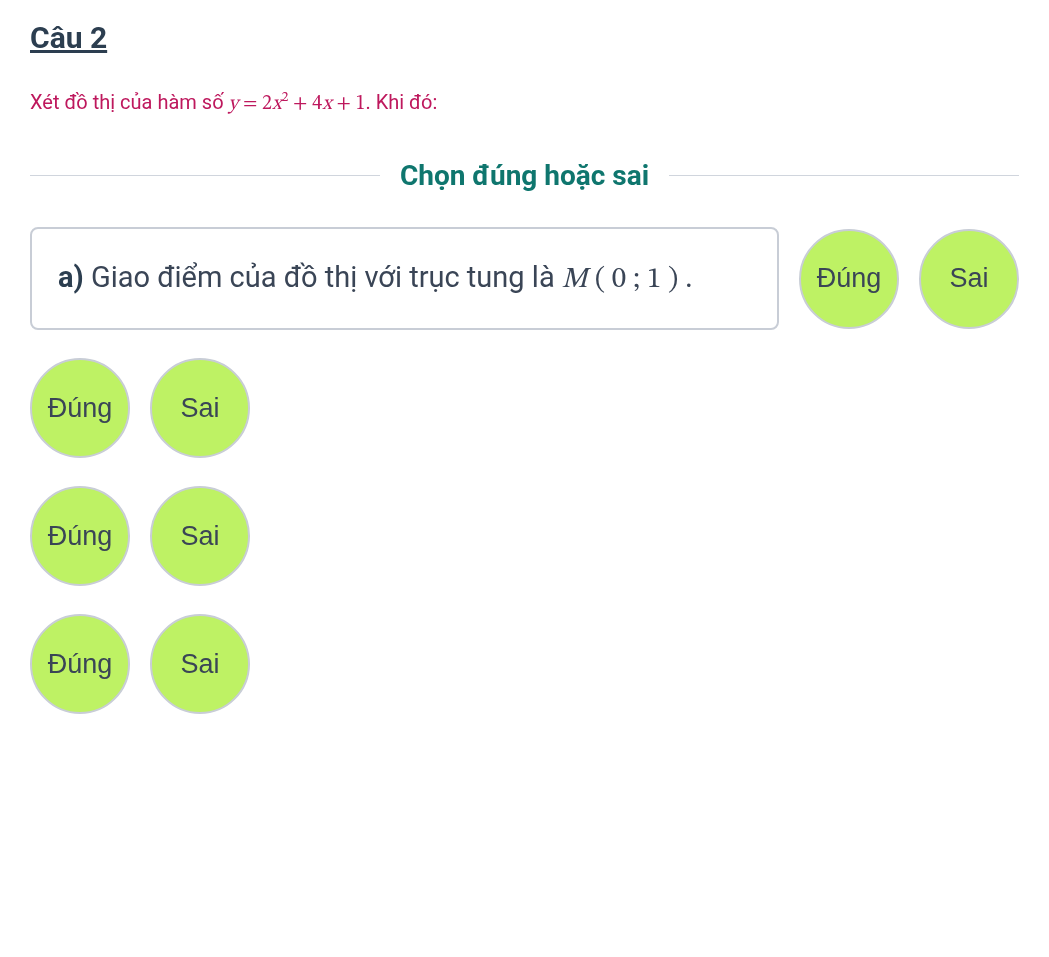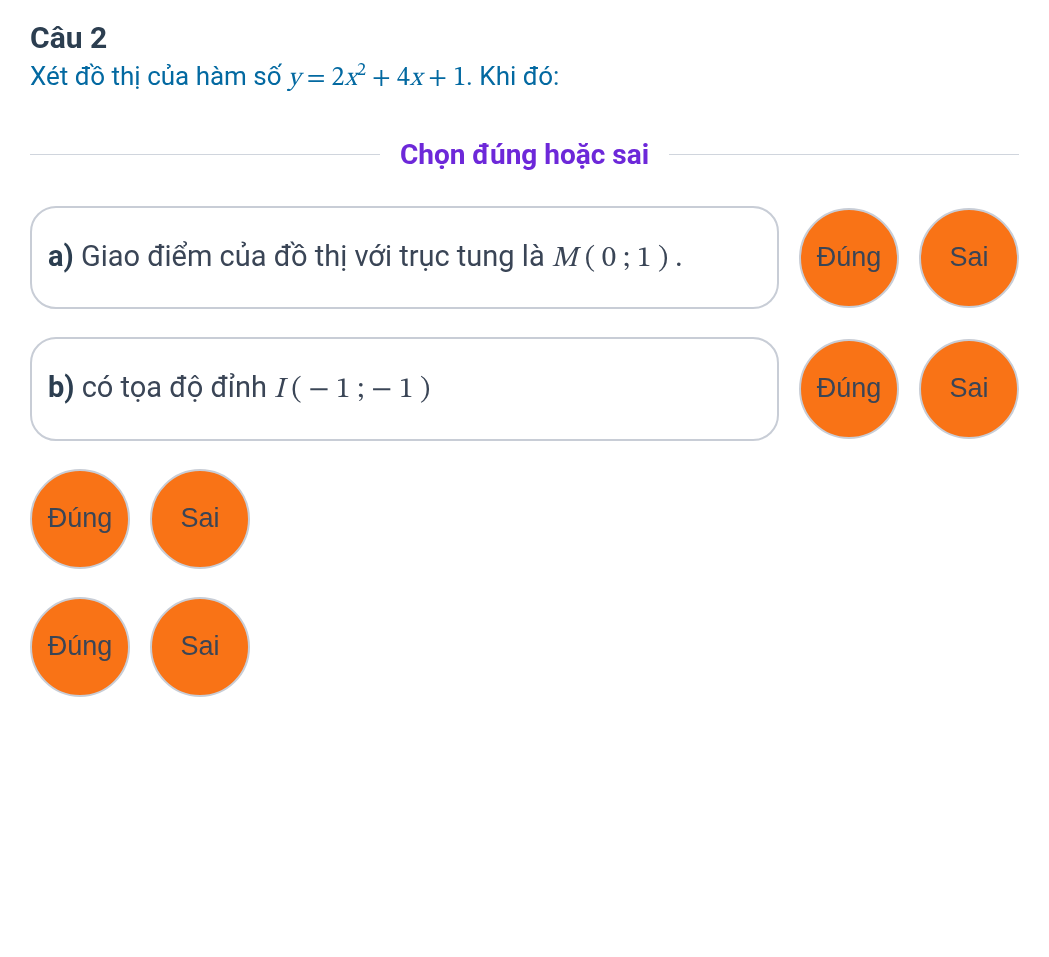--- a/index.html
+++ b/index.html
@@ -14,74 +14,75 @@
       padding: 20px 30px;
       width: 1049px;
     }
     .question-header {
       margin-bottom: 20px;
     }
     .question-number {
       font-weight: 700;
       font-size: 30px;
       color: #2c3e50;
-      margin-bottom: 2px;
+      margin-bottom: 32px;
+      text-decoration: underline;
     }
     .question-text {
-      font-size: 26px;
-      color: #0369a1;
+      font-size: 20px;
+      color: #be185d;
       line-height: 1.5;
     }
     .math-sup {
       font-size: 0.7em;
       vertical-align: super;
       font-style: normal;
     }
     .instruction-row {
       display: flex;
       align-items: center;
       margin: 40px 0 35px 0;
     }
     .instruction-line {
       flex: 1;
       height: 1px;
       background: #d0d5dd;
     }
     .instruction-text {
       font-weight: 700;
       font-size: 28px;
-      color: #6d28d9;
+      color: #0f766e;
       padding: 0 20px;
     }
     .option-row {
       display: flex;
       align-items: center;
       gap: 20px;
       margin-bottom: 28px;
     }
     .statement-box {
       flex: 1;
       border: 2px solid #c8cdd6;
-      border-radius: 26px;
-      padding: 24px 16px;
+      border-radius: 8px;
+      padding: 24px 26px;
       font-size: 29px;
       color: #3a4556;
       line-height: 1.7;
       background: #ffffff;
     }
     .opt-label {
       font-weight: 700;
       color: #2c3e50;
     }
     .circle-btn {
       width: 100px;
       height: 100px;
       border: 2px solid #c8cdd6;
       border-radius: 50%;
-      background: #f97316;
+      background: #bef264;
       display: flex;
       align-items: center;
       justify-content: center;
       font-size: 27px;
       color: #3a4556;
       cursor: pointer;
       flex-shrink: 0;
     }
     .math-expr {
       font-family: "Cambria Math", "STIX Two Math", "Times New Roman", serif;
@@ -108,23 +109,20 @@
 
 <div class="option-row">
   <div class="statement-box">
     <span class="opt-label">a)</span><span> Giao điểm của đồ thị với trục tung là <span class="math-expr"><span class="math-var">M</span> ( 0 ; 1 ) .</span></span>
   </div>
   <button class="circle-btn">Đúng</button>
   <button class="circle-btn">Sai</button>
 </div>
 
 <div class="option-row">
-  <div class="statement-box">
-    <span class="opt-label">b)</span><span> có tọa độ đỉnh <span class="math-expr"><span class="math-var">I</span> ( − 1 ; − 1 )</span></span>
-  </div>
   <button class="circle-btn">Đúng</button>
   <button class="circle-btn">Sai</button>
 </div>
 
 <div class="option-row">
   <button class="circle-btn">Đúng</button>
   <button class="circle-btn">Sai</button>
 </div>
 
 <div class="option-row">

